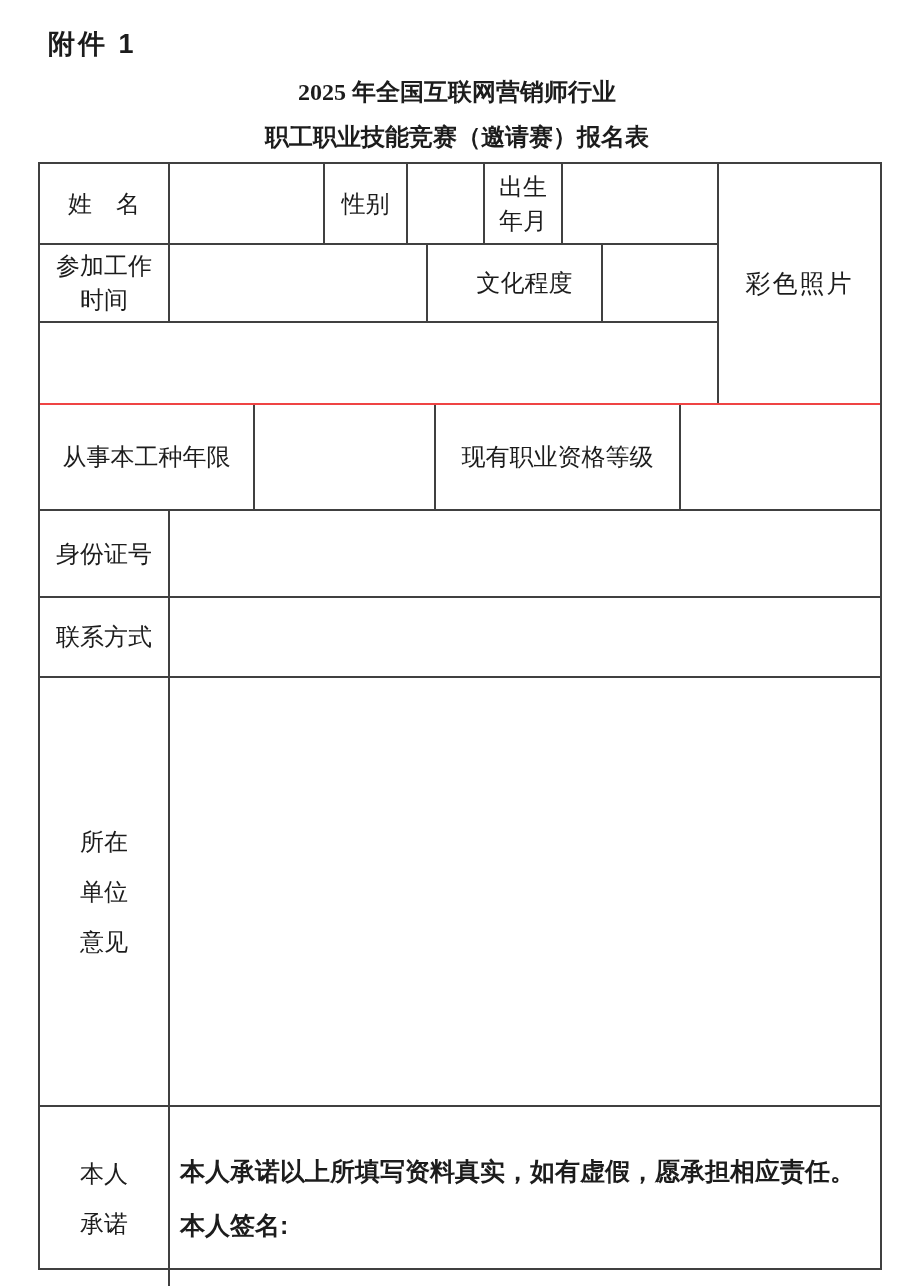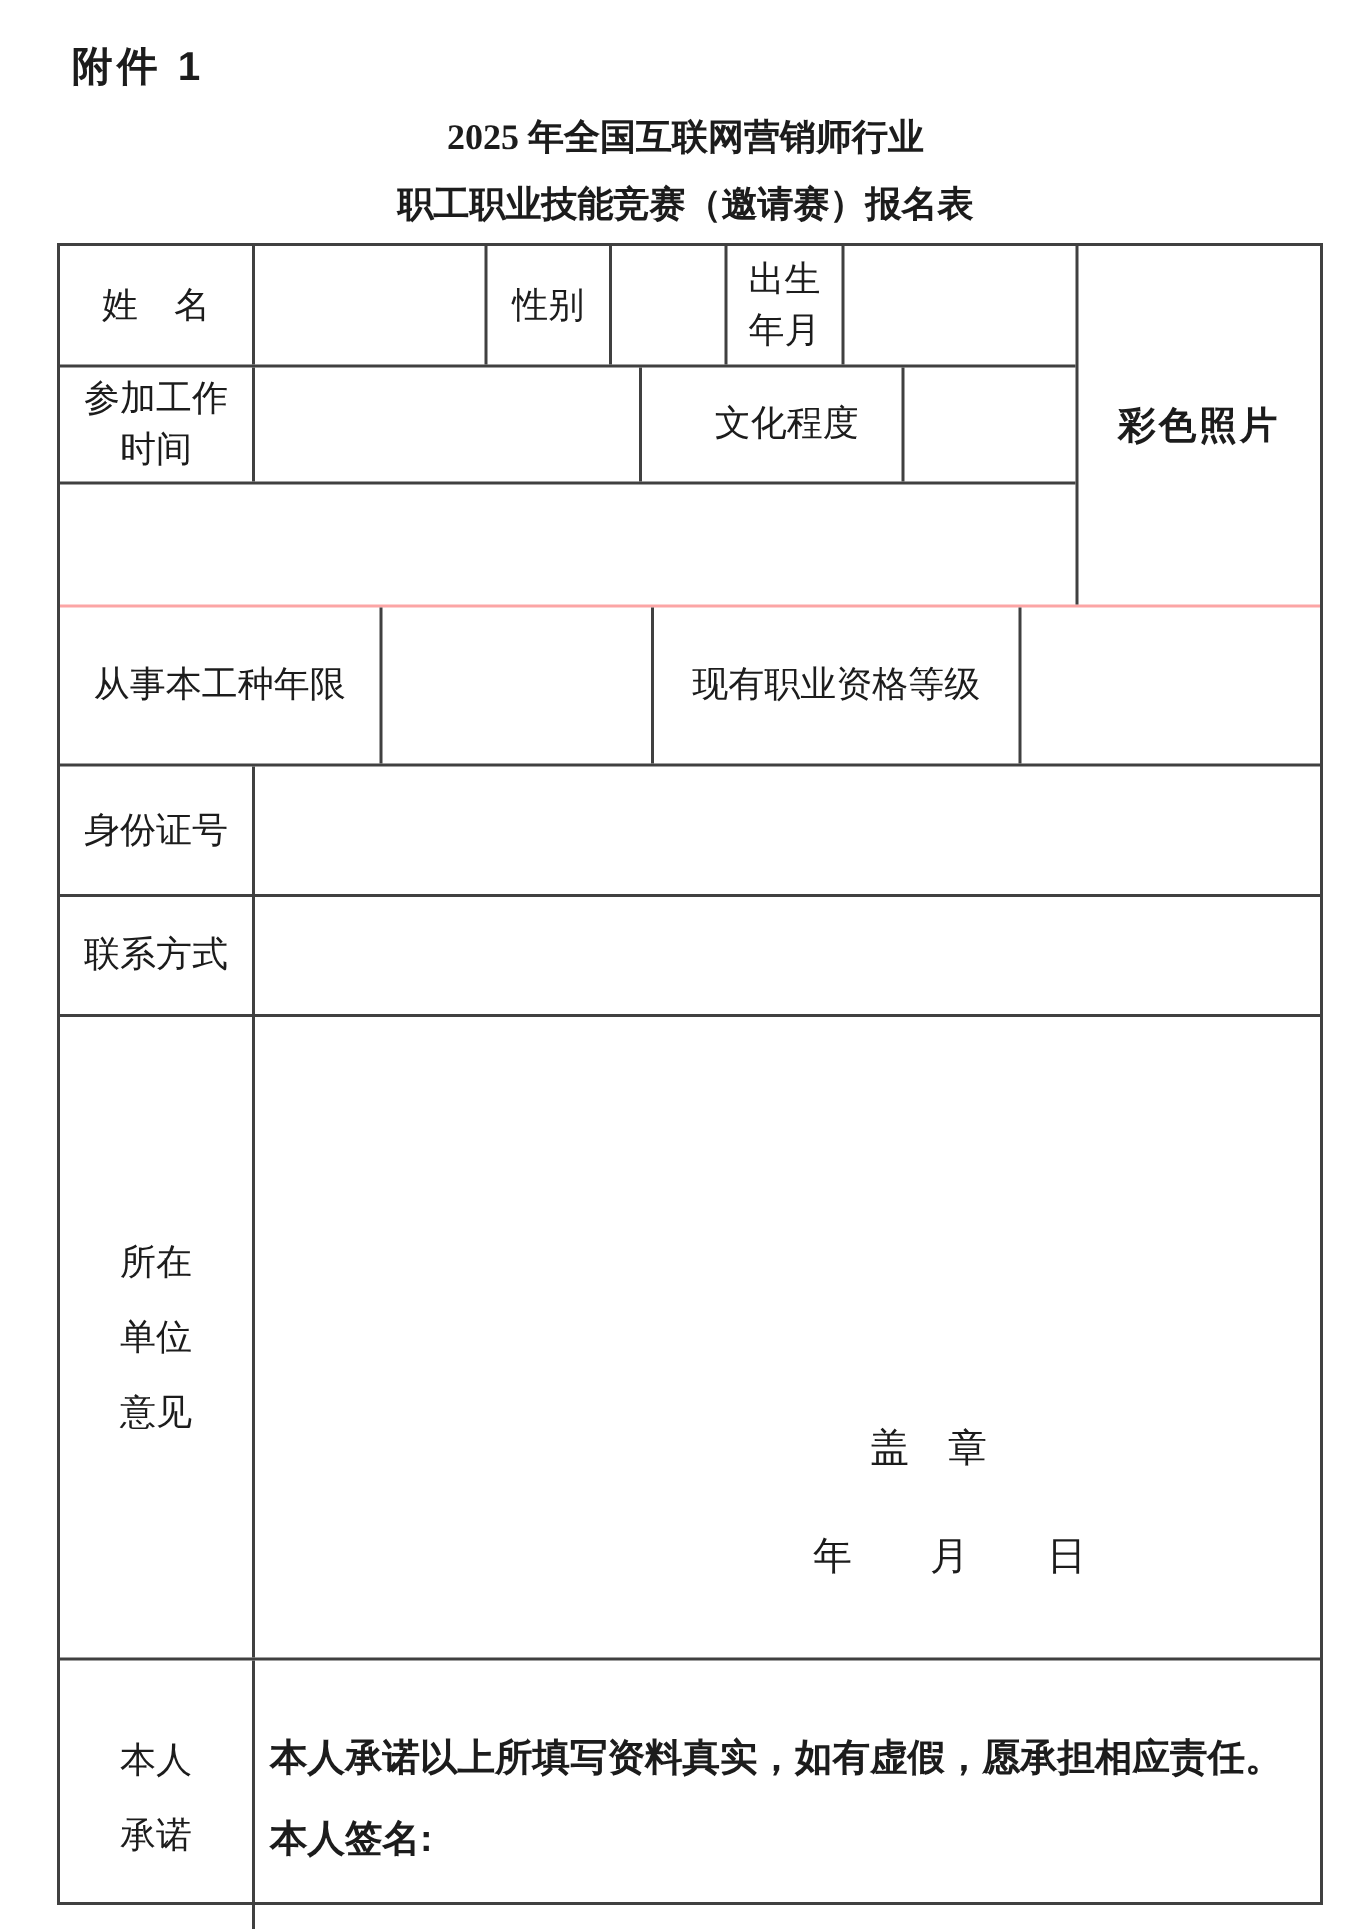--- a/index.html
+++ b/index.html
@@ -25,26 +25,26 @@
   .trow { display:flex; border-bottom:2px solid #404040; flex-shrink:0; width:100%; }
   .trow.last { border-bottom:none; }
   .cell {
     border-right:2px solid #404040; display:flex; flex-direction:column;
     align-items:center; justify-content:center; font-size:24px;
     text-align:center; flex-shrink:0;
   }
   .cell.cfill { flex:1 1 auto; border-right:none; }
   .lbl { line-height:34px; }
   
-  .rows123 { display:flex; height:241px; border-bottom:2px solid #fca5a5; flex-shrink:0; }
+  .rows123 { display:flex; height:241px; border-bottom:2px solid #ef4444; flex-shrink:0; }
   .leftblock { width:679px; border-right:2px solid #404040; display:flex; flex-direction:column; }
   .leftblock .trow:last-child { border-bottom:none; }
   .photo-cell {
     flex:1 1 auto; display:flex; align-items:center; justify-content:center;
-    font-size:25px; letter-spacing:2px;font-weight:bold;
+    font-size:25px; letter-spacing:2px;
   }
   .r1 { height:81px; } .r2 { height:78px;gap:20px; } .r3 { height:80px; }
   .r4 { height:106px; } .r5 { height:87px; } .r6 { height:80px; }
   .r7 { height:429px; } .r8 { height:183px; }
   .w130 { width:130px; } .w155 { width:155px; } .w83 { width:83px; }
   .w77 { width:77px; }  .w78 { width:78px; }  .w238 { width:238px; }
   .w215 { width:215px; } .w181 { width:181px; } .w245 { width:245px; }
   .tall-label { line-height:50px; font-size:24px; }
   .opinion-area { position:relative; }
   .seal {
@@ -121,28 +121,20 @@
       <div class="cell w130 lbl">联系方式</div>
       <div class="cell cfill"></div>
     </div>
 
     <div class="trow r7">
       <div class="cell w130 tall-label">
         <div>所在</div>
         <div>单位</div>
         <div>意见</div>
       </div>
-      <div class="cell cfill opinion-area">
-        <div class="seal">盖　章</div>
-        <div class="dateline">
-          <span>年</span>
-          <span>月</span>
-          <span>日</span>
-        </div>
-      </div>
     </div>
 
     <div class="trow r8 last">
       <div class="cell w130 tall-label">
         <div>本人</div>
         <div>承诺</div>
       </div>
       <div class="cell cfill commit-area">
         <div class="commit-statement">本人承诺以上所填写资料真实，如有虚假，愿承担相应责任。</div>
         <div>本人签名:</div>

